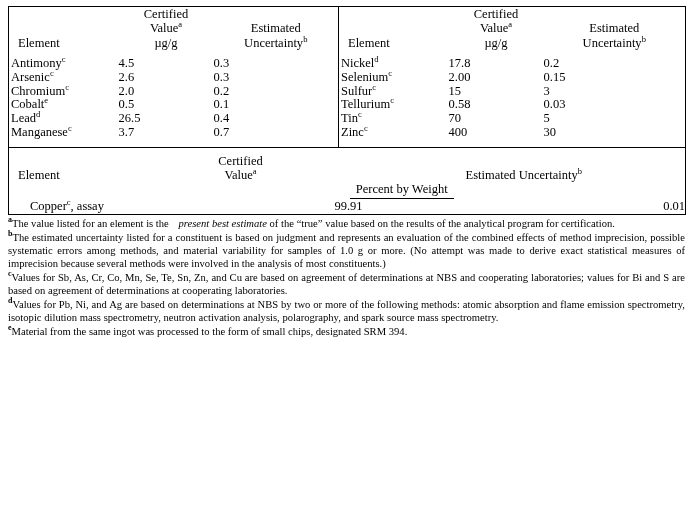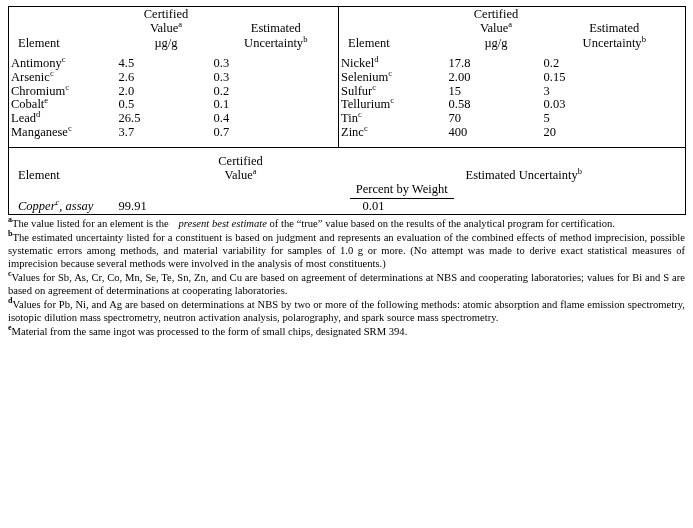--- a/index.html
+++ b/index.html
@@ -108,27 +108,26 @@
     text-align: center;
     padding: 3px 2px 2px 2px;
     margin-top: 25px;
   }
   .pbw-label {
     display: inline-block;
     border-bottom: 1.2px solid #000;
     padding: 0 6px 1px 6px;
   }
   .assay-row td {
-    text-align: left;
+    text-align: right;
     padding: 3px 2px 5px 2px;
   }
   .assay-row td.left {
     text-align: left;
-    padding-left: 9px;
-    font-style: italic;
+    padding-left: 21px;
   }
   
   .footnotes {
     width: 677px;
     margin-top: 3px;
     font-size: 10.6px;
     line-height: 1.22;
     font-family: "Liberation Serif", serif;
   }
   .fn {
@@ -233,21 +232,21 @@
         <td class="elem vsep"><span>Tin</span><span class="sup">c</span></td>
         <td>70</td>
         <td>5</td>
       </tr>
       <tr class="data-row">
         <td class="elem"><span>Manganese</span><span class="sup">c</span></td>
         <td>3.7</td>
         <td>0.7</td>
         <td class="elem vsep"><span>Zinc</span><span class="sup">c</span></td>
         <td>400</td>
-        <td>20</td>
+        <td>30</td>
       </tr>
       <tr class="spacer-row">
         <td colspan="3"></td>
         <td colspan="3" class="vsep"></td>
       </tr>
     </tbody>
   </table>
 
   <table class="lower">
     <colgroup>

